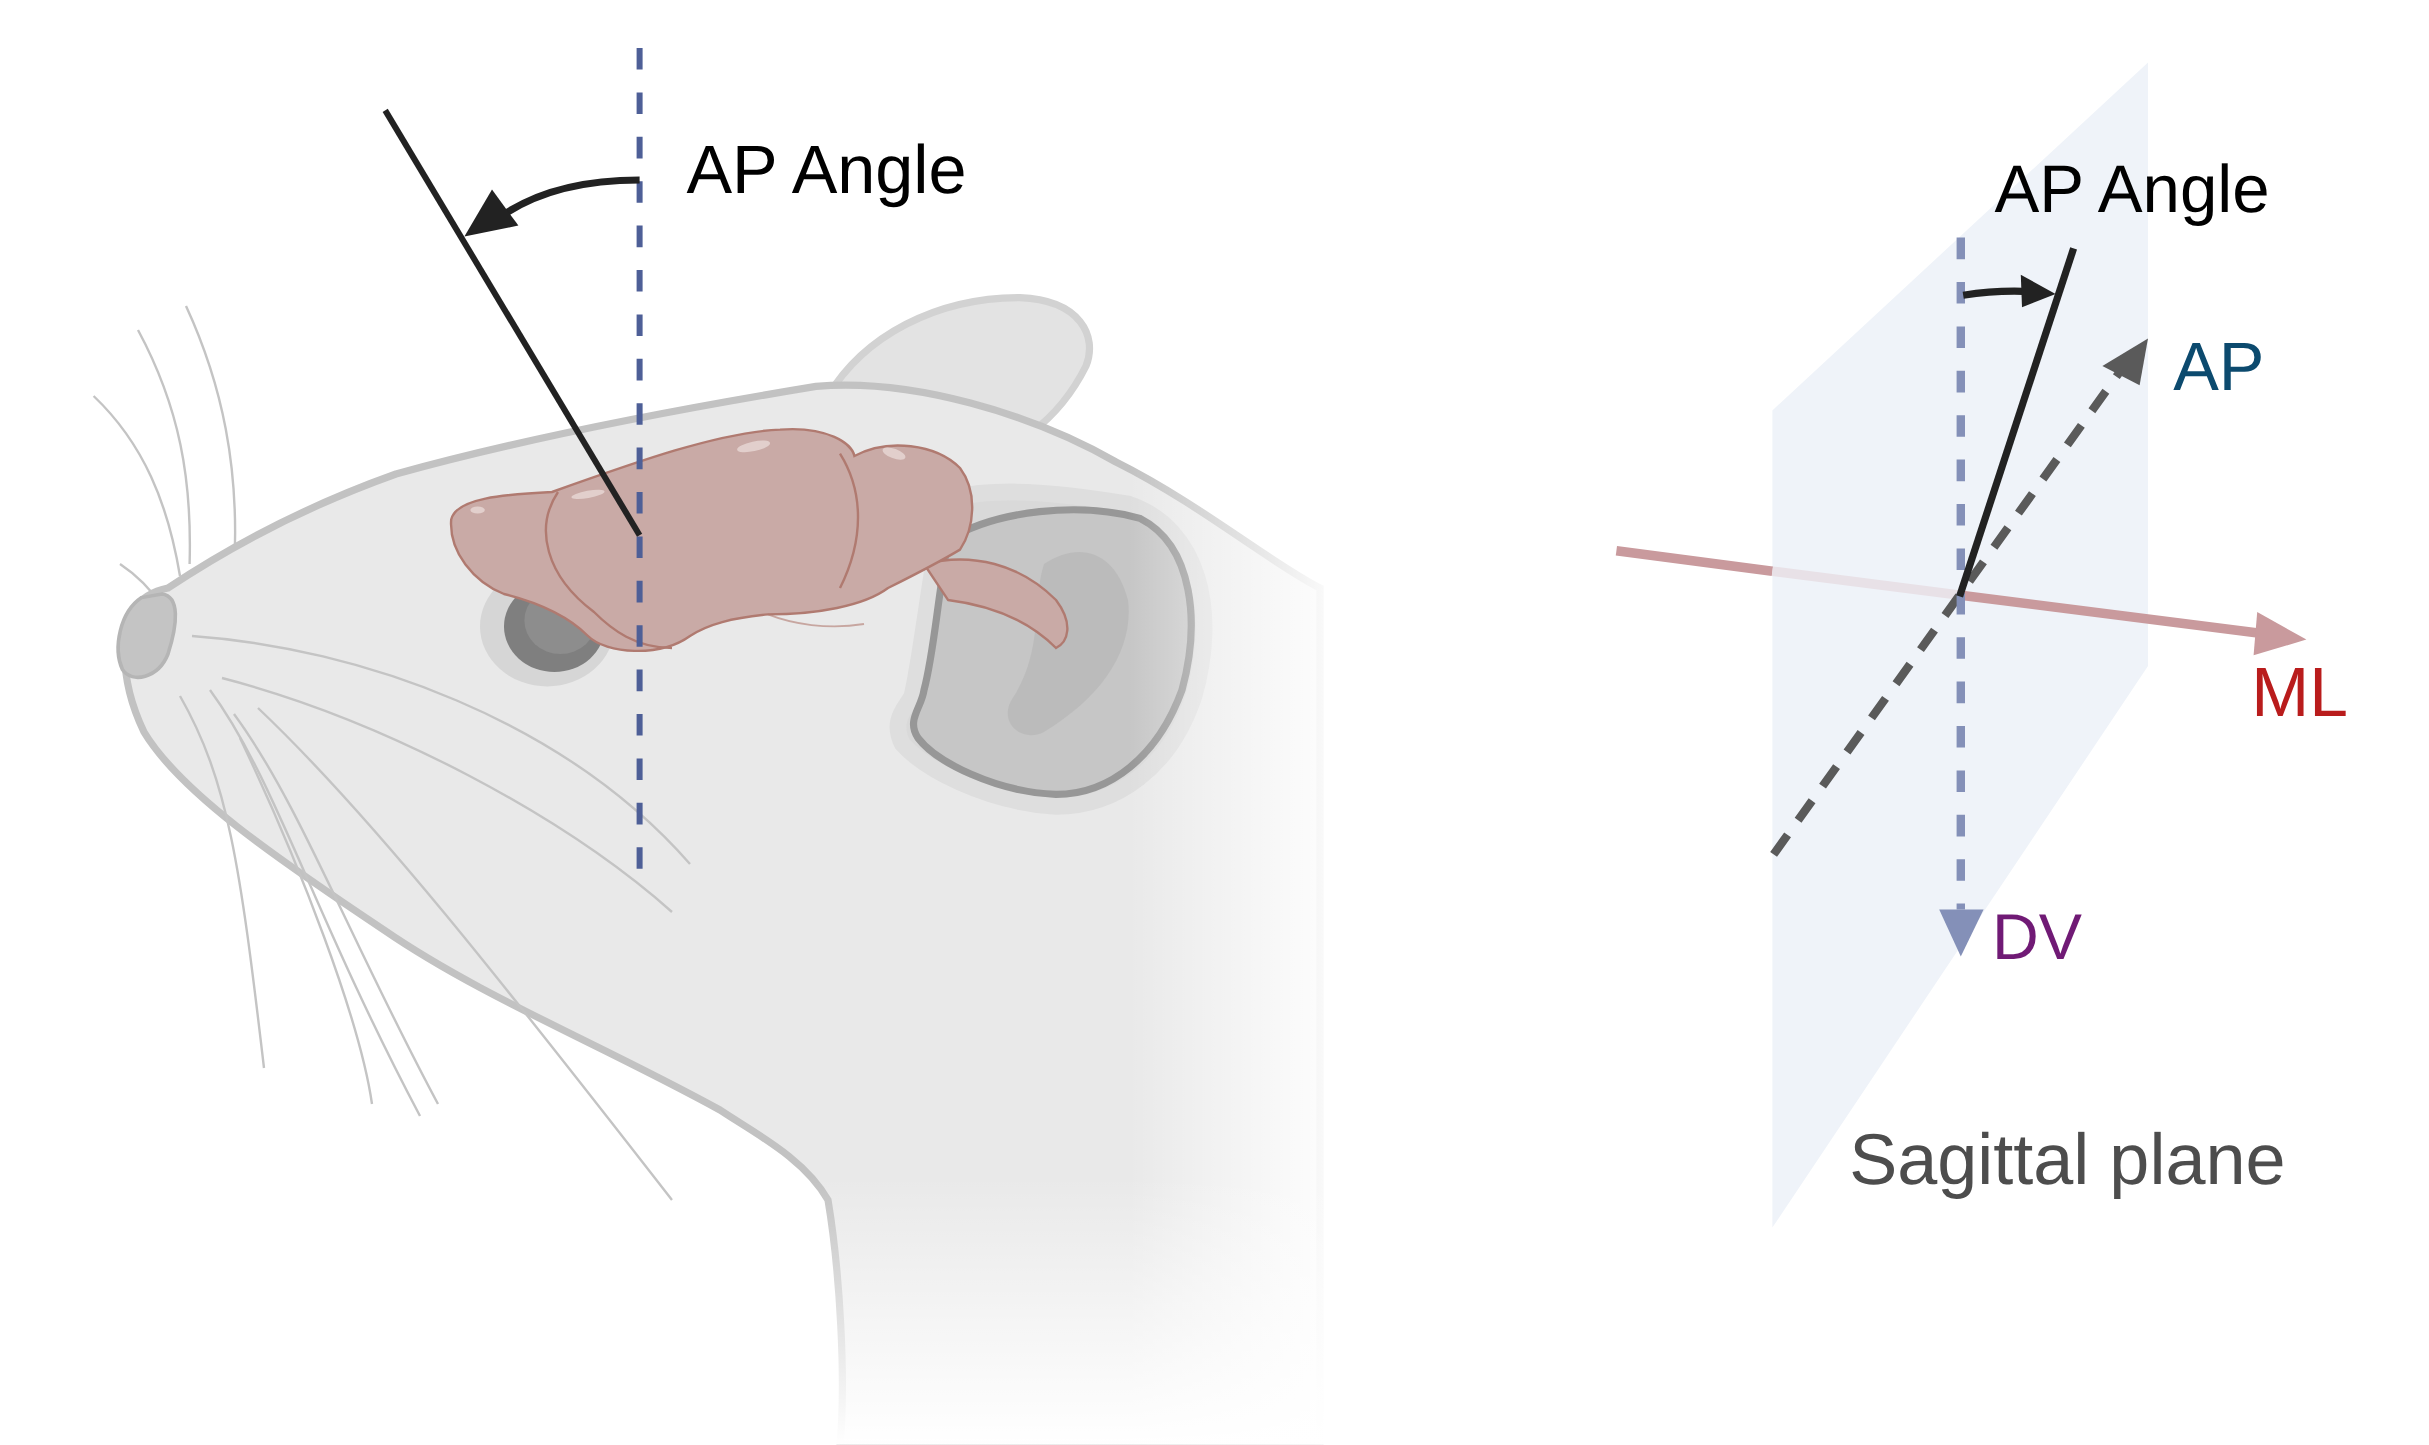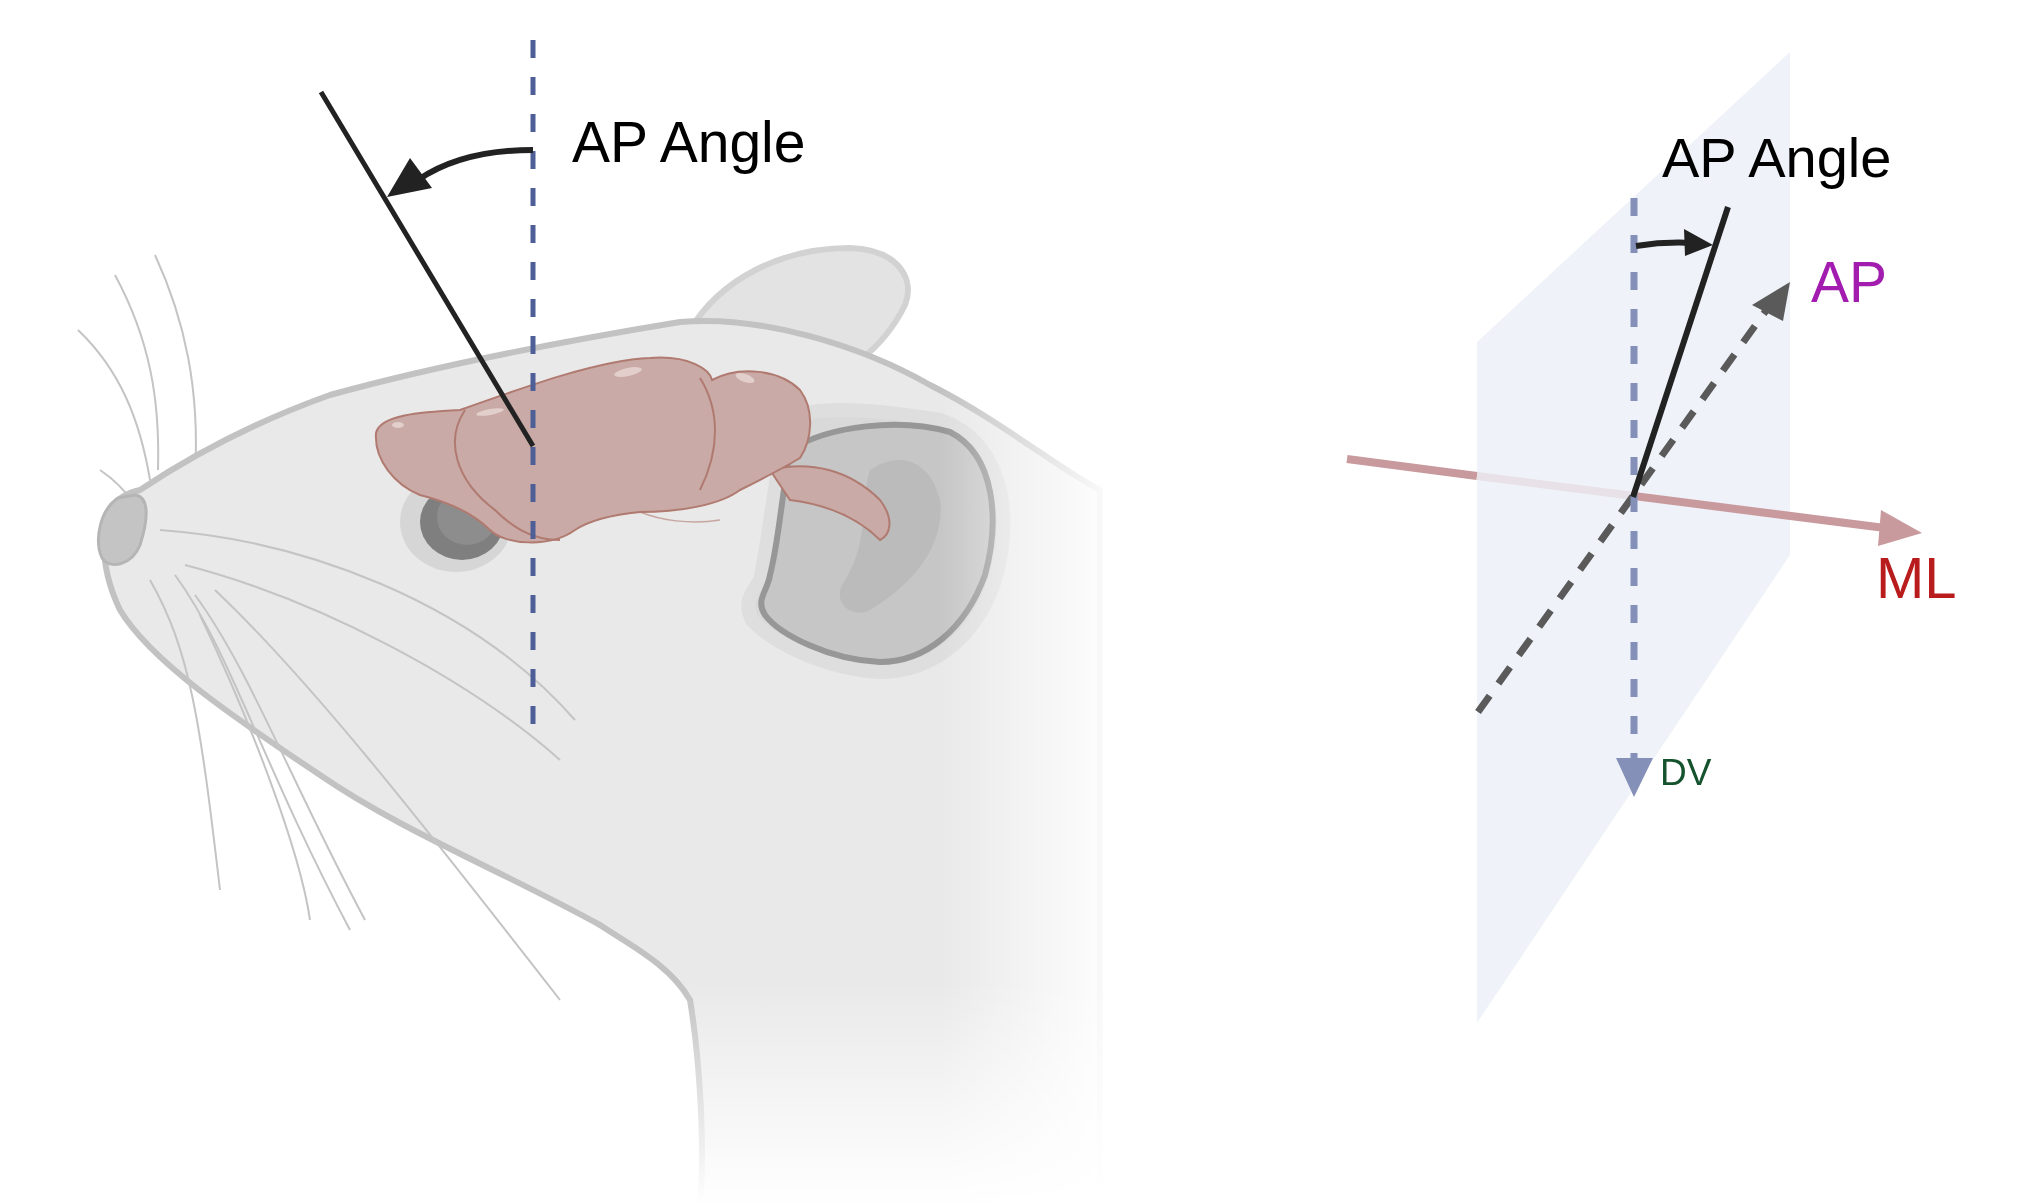--- a/index.html
+++ b/index.html
@@ -1,23 +1,23 @@
 <!DOCTYPE html>
 <html><head>
   <meta charset="utf-8">
   <style>
     html, body { margin: 0; padding: 0; background: #ffffff; }
     body { width: 2024px; height: 1204px; position: relative; overflow: hidden; font-family: "Liberation Sans", "DejaVu Sans", sans-serif; }
     #stage { position: absolute; left: 0; top: 0; width: 1815px; height: 1204px; }
     .lbl { position: absolute; white-space: nowrap; line-height: 1; font-family: "Liberation Sans", "DejaVu Sans", sans-serif; }
     .lbl-left-angle { left: 572px; top: 114px; font-size: 57px; color: #000000; }
     .lbl-right-angle { left: 1662px; top: 130px; font-size: 56px; color: #000000; }
-    .lbl-ap { left: 1811px; top: 254px; font-size: 57px; color: #a21caf; }
+    .lbl-ap { left: 1811px; top: 278px; font-size: 57px; color: #0c4a6e; }
     .lbl-ml { left: 1876px; top: 549px; font-size: 58px; color: #b91c1c; }
-    .lbl-dv { left: 1660px; top: 754px; font-size: 37px; color: #14532d; }
+    .lbl-dv { left: 1660px; top: 754px; font-size: 54px; color: #701a75; }
     .lbl-plane { left: 1541px; top: 937px; font-size: 60px; color: #4d4d4d; }
   </style>
 </head>
 <body>
 
 <div id="stage">
   <svg width="2024" height="1204" viewBox="0 0 2024 1204" xmlns="http://www.w3.org/2000/svg">
     <defs>
       <radialGradient id="fadeMask" cx="300" cy="560" r="900" gradientUnits="userSpaceOnUse">
         <stop offset="0.55" stop-color="#ffffff" stop-opacity="1"></stop>
@@ -149,13 +149,14 @@
       </g>
     </g>
   </svg>
 
   
   <div class="lbl lbl-left-angle">AP Angle</div>
   <div class="lbl lbl-right-angle">AP Angle</div>
   <div class="lbl lbl-ap">AP</div>
   <div class="lbl lbl-ml">ML</div>
   <div class="lbl lbl-dv">DV</div>
+  <div class="lbl lbl-plane">Sagittal plane</div>
 </div>
 
 </body></html>

